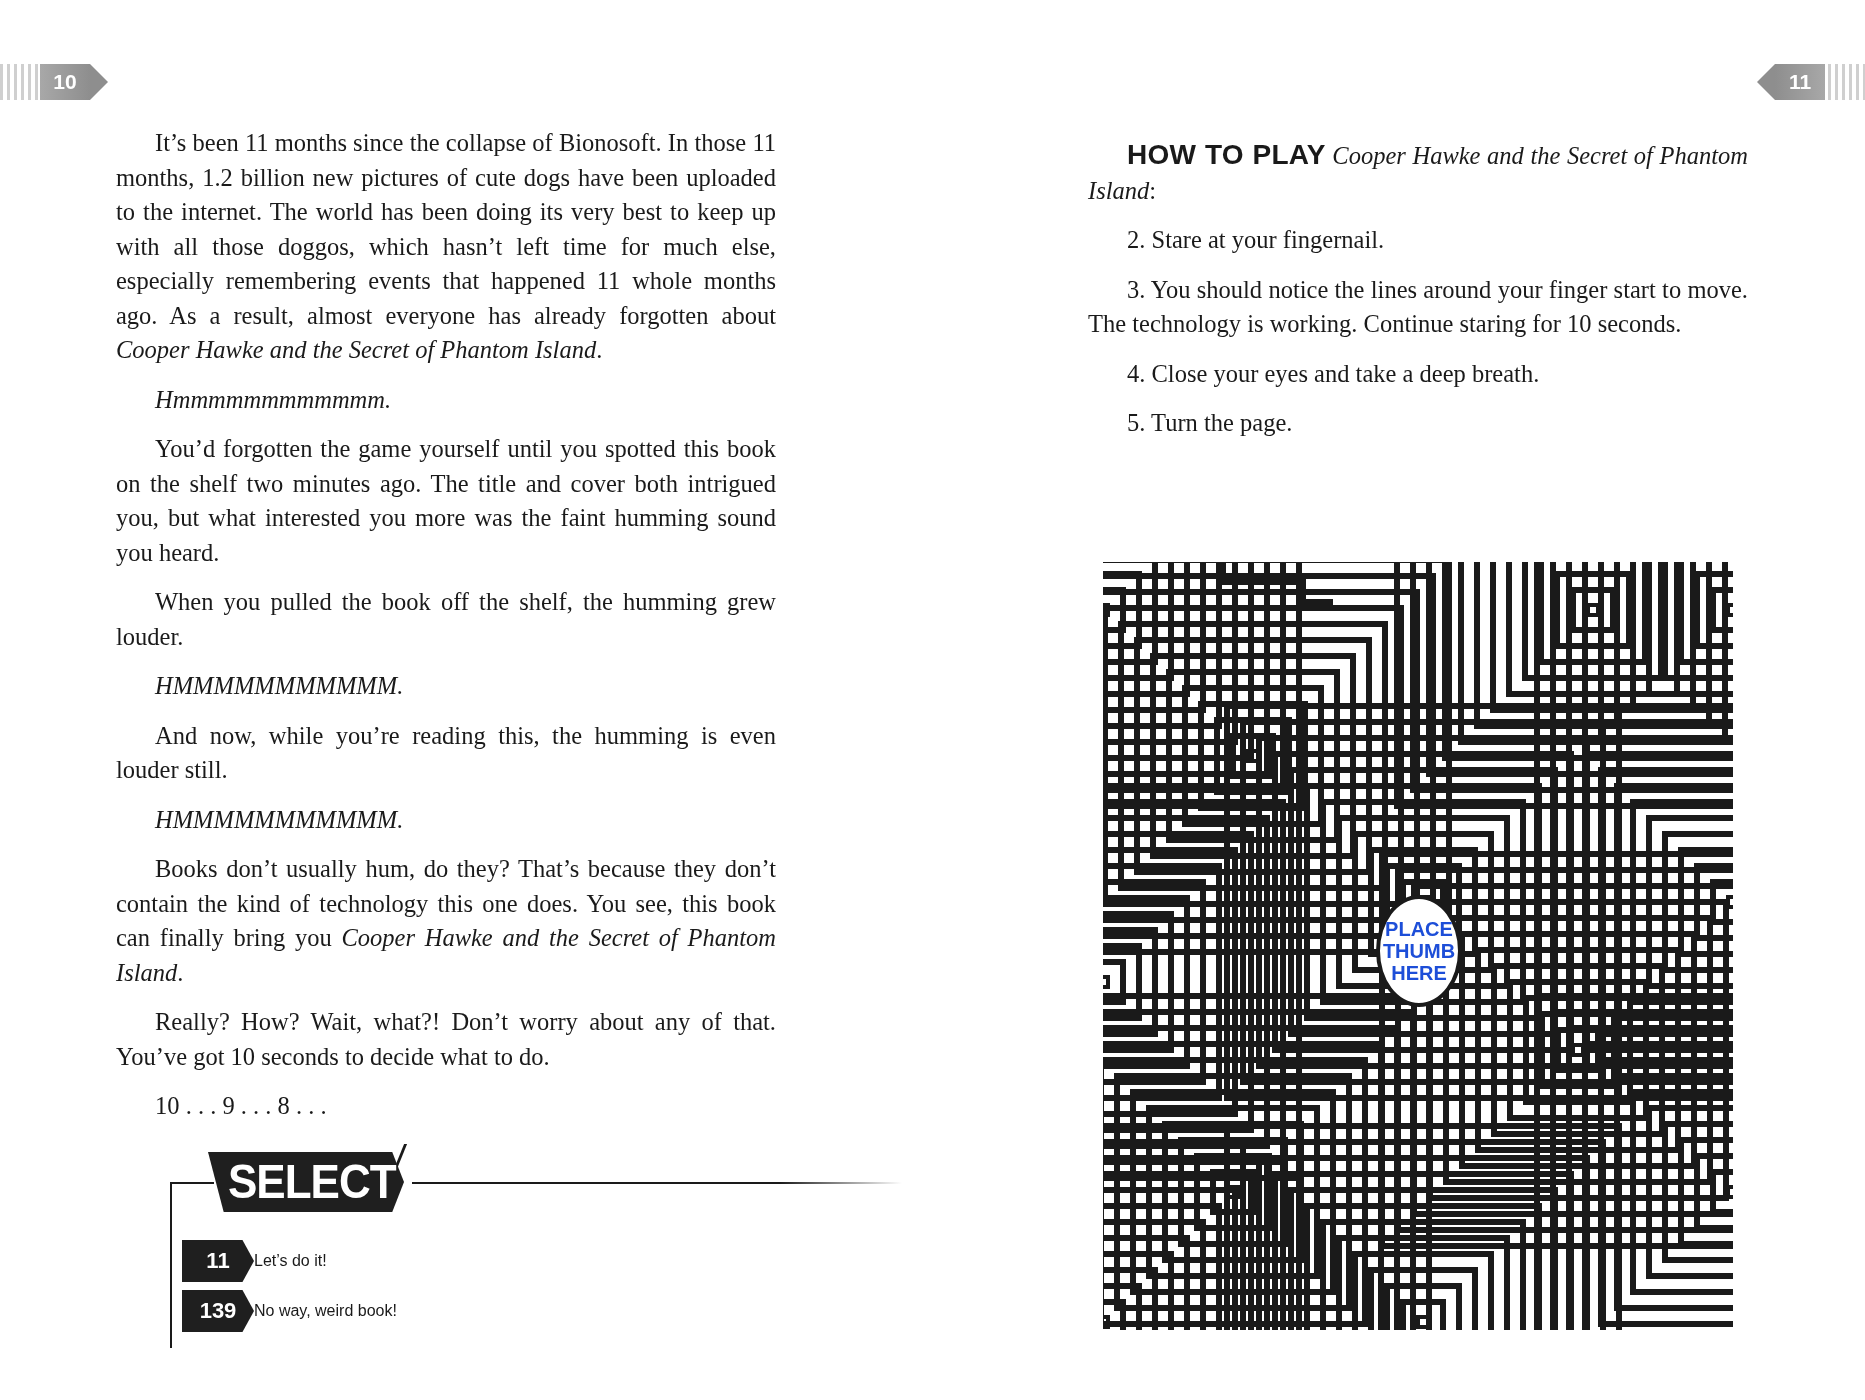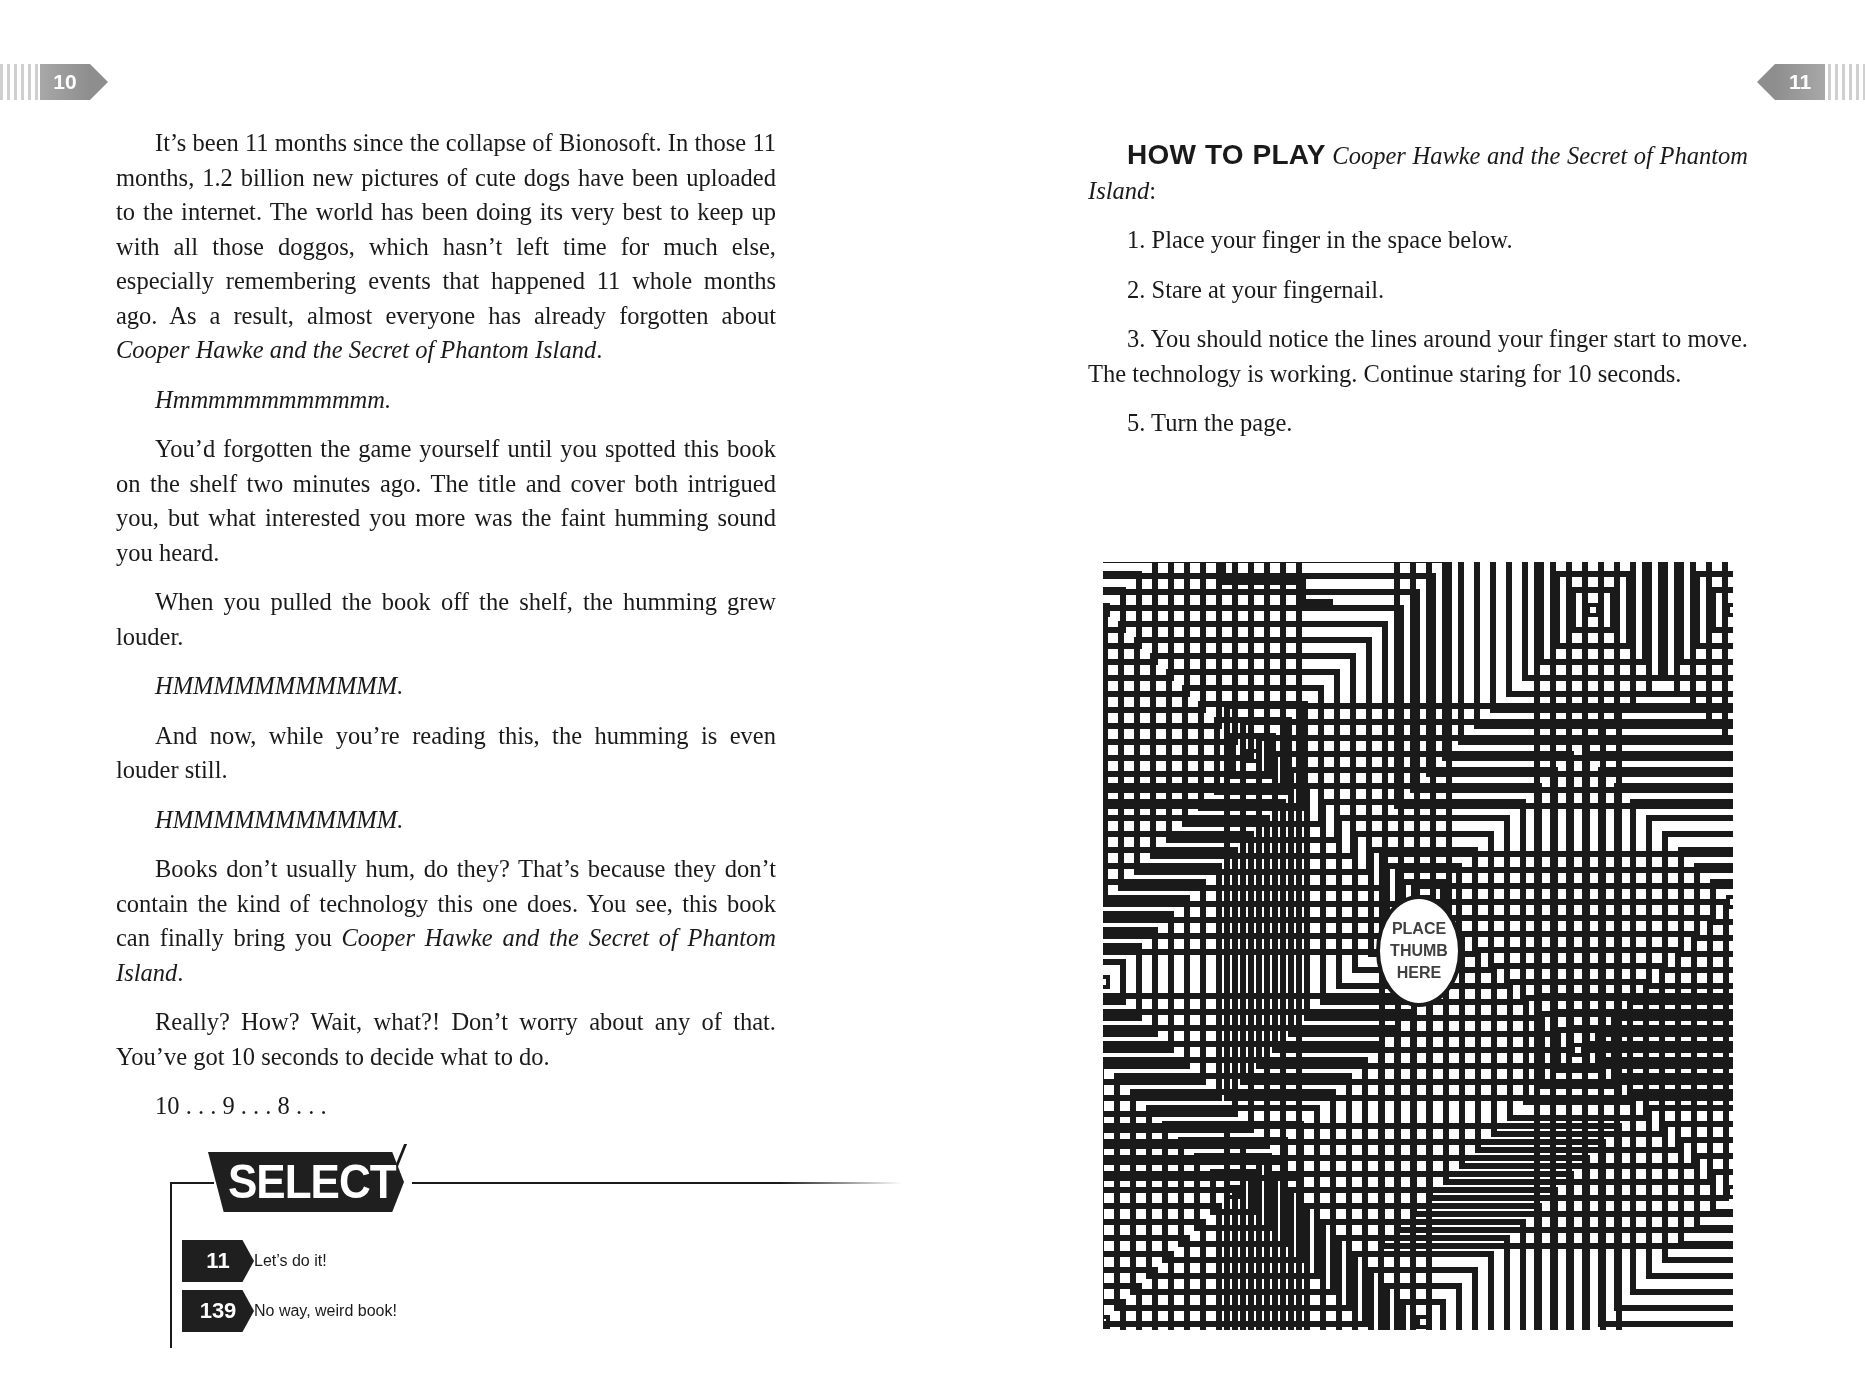--- a/index.html
+++ b/index.html
@@ -48,21 +48,21 @@
   .opt-num { position:relative; width:72px; height:42px; background:#1f1f1f; color:#fff;
     font-family:"Liberation Sans", sans-serif; font-weight:bold; font-size:22px; line-height:42px; text-align:center;
     clip-path:polygon(0 0, 84% 0, 100% 50%, 84% 100%, 0 100%); }
   .opt-text { font-family:"Liberation Sans", sans-serif; font-size:16px; color:#1a1a1a; }
 
   
   .illusion { position:absolute; left:1103px; top:562px; width:630px; height:768px; overflow:hidden; background:#fff; }
   .illusion svg { display:block; }
   .thumb { position:absolute; left:1376px; top:895px; width:86px; height:112px; border:4px solid #1a1a1a; border-radius:50%;
     background:#fff; display:flex; flex-direction:column; align-items:center; justify-content:center; box-sizing:border-box; }
-  .thumb span { font-family:"Liberation Sans", sans-serif; font-weight:bold; font-size:16px; line-height:22px; color:#404040; }
+  .thumb span { font-family:"Liberation Sans", sans-serif; font-weight:bold; font-size:20px; line-height:22px; color:#1d4ed8; }
 </style>
 </head>
 <body>
 
 <div class="tab tab-left">
   <div class="stripes"></div>
   <div class="body">10</div>
   <div class="arrow"></div>
 </div>
 
@@ -98,23 +98,23 @@
     <div class="opt-text">Let’s do it!</div>
   </div>
   <div class="option opt-2">
     <div class="opt-num">139</div>
     <div class="opt-text">No way, weird book!</div>
   </div>
 </div>
 
 <div class="col col-right">
   <p><span class="heavy">HOW TO PLAY</span> <em>Cooper Hawke and the Secret of Phantom Island</em><span>:</span></p>
-  <p class="step">1. Place your finger in the space below.</p>
   <p class="step">2. Stare at your fingernail.</p>
   <p class="step">3. You should notice the lines around your finger start to move. The technology is working. Continue staring for 10 seconds.</p>
+  <p class="step">4. Close your eyes and take a deep breath.</p>
   <p class="step">5. Turn the page.</p>
 </div>
 
 <div class="illusion">
   <svg width="630" height="768" viewBox="0 0 630 768" xmlns="http://www.w3.org/2000/svg">
     <defs>
 
       <g id="rings" fill="none" stroke="#1a1a1a" stroke-width="6">
         <rect x="-5" y="-5" width="10" height="10" stroke-width="4"></rect>
         <rect x="-20" y="-20" width="40" height="40"></rect>

